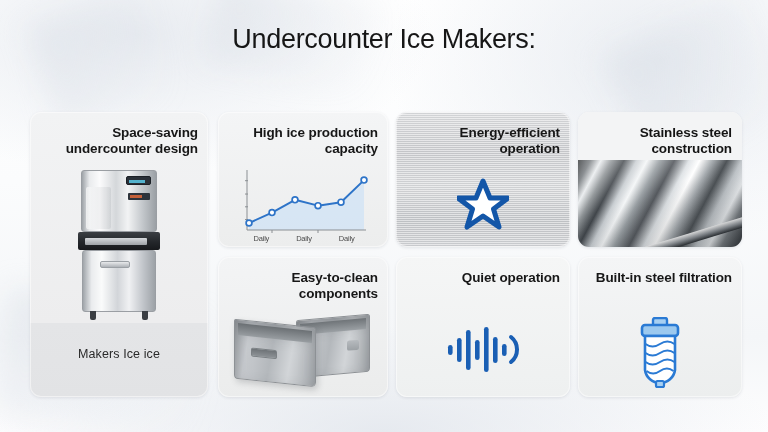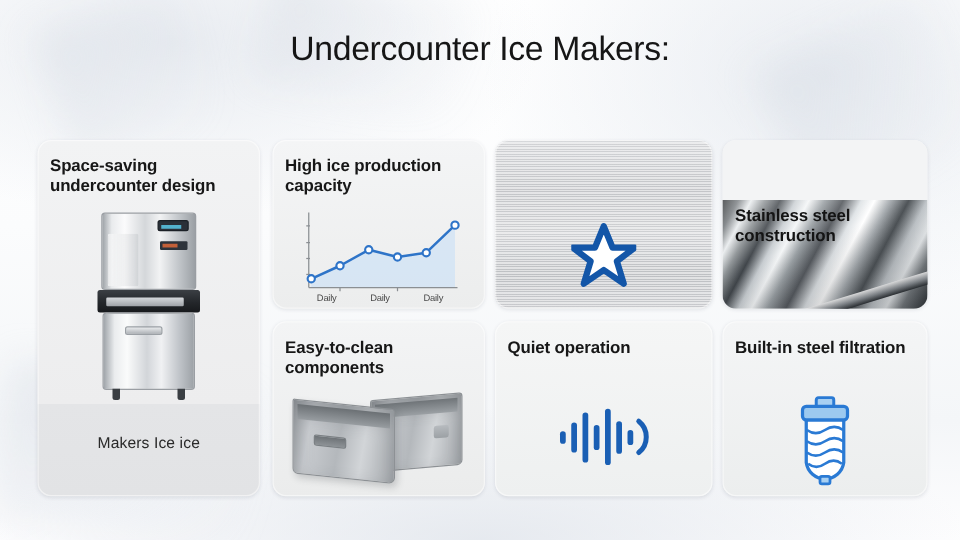--- a/index.html
+++ b/index.html
@@ -70,21 +70,21 @@
     background: #eff0f2;
     box-shadow: 0 1px 3px rgba(40,50,65,0.10), 0 0 0 1px rgba(255,255,255,0.5) inset;
     overflow: hidden;
   }
 
   .card-label {
     position: absolute;
     top: 13px;
     left: 10px;
     right: 10px;
-    text-align: left;
+    text-align: right;
     font-size: 13.5px;
     font-weight: 600;
     line-height: 1.22;
     color: #171717;
     z-index: 3;
     letter-spacing: -0.1px;
   }
 
   
   .card.c1 {
@@ -186,21 +186,21 @@
   }
   .steel-photo:after {
     content:''; position:absolute; inset:0;
     background: linear-gradient(160deg, rgba(255,255,255,0.28) 0%, rgba(255,255,255,0) 40%, rgba(20,24,28,0.25) 100%);
   }
   .steel-edge {
     position:absolute; right:-14px; bottom:4px; width:130px; height:10px;
     background: linear-gradient(180deg,#fdfdfd,#8f9499 55%,#2f3337);
     transform: rotate(-17deg);
   }
-  .c4 .card-label { color:#141414;margin-top:40px; }
+  .c4 .card-label { color:#141414; }
   .c4-labelbg {
     position:absolute; left:0; top:0; width:100%; height:48px;
     background:#f3f4f5;
   }
 
   
   .card.c5 {
     left: 188px; top: 145px; width: 170px; height: 140px;
     background: linear-gradient(180deg,#f3f4f5 0%,#ebecec 100%);
   }
@@ -313,20 +313,21 @@
       </svg>
     </div>
     <div class="chart-ticks">
       <span>Daily</span>
       <span>Daily</span>
       <span>Daily</span>
     </div>
   </div>
 
   <div class="card c3">
+    <div class="card-label">Energy-efficient operation</div>
     <div class="star-wrap">
       <svg viewBox="0 0 52 52">
         <polygon points="26,3 33,20 51,20 36.5,31 42,49 26,38 10,49 15.5,31 1,20 19,20" fill="#ffffff" stroke="#1356a8" stroke-width="5" stroke-linejoin="round"></polygon>
       </svg>
     </div>
   </div>
 
   <div class="card c4">
     <div class="c4-labelbg"></div>
     <div class="card-label">Stainless steel construction</div>

